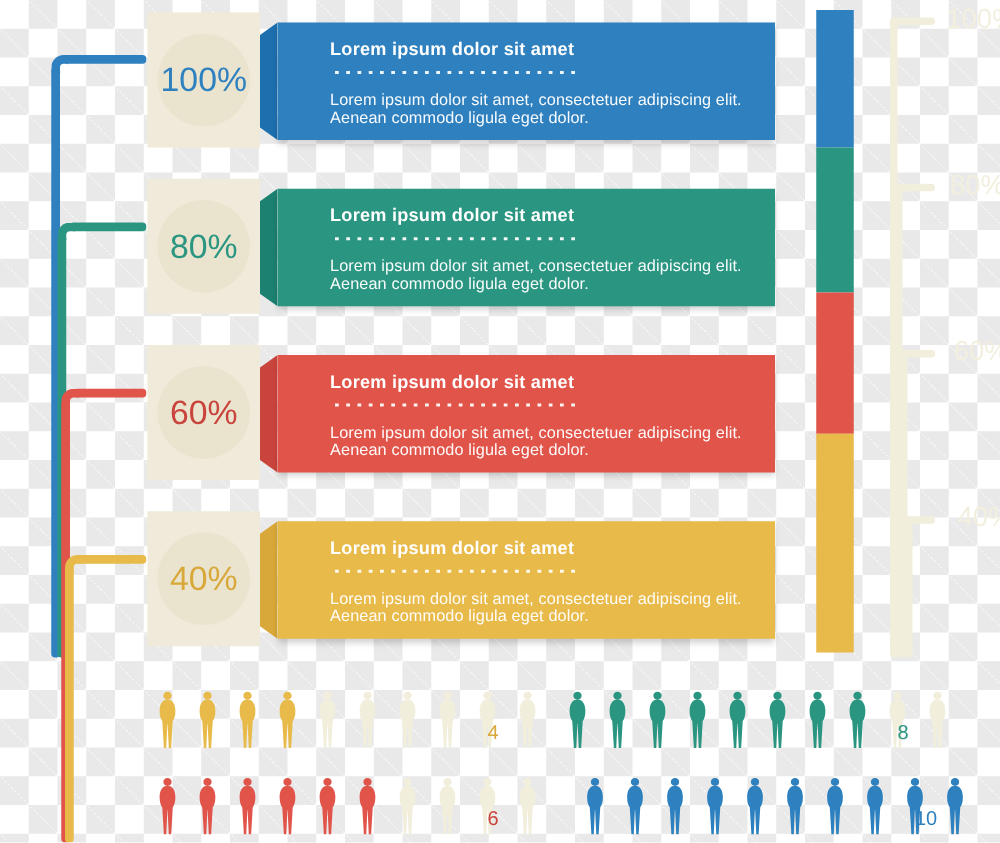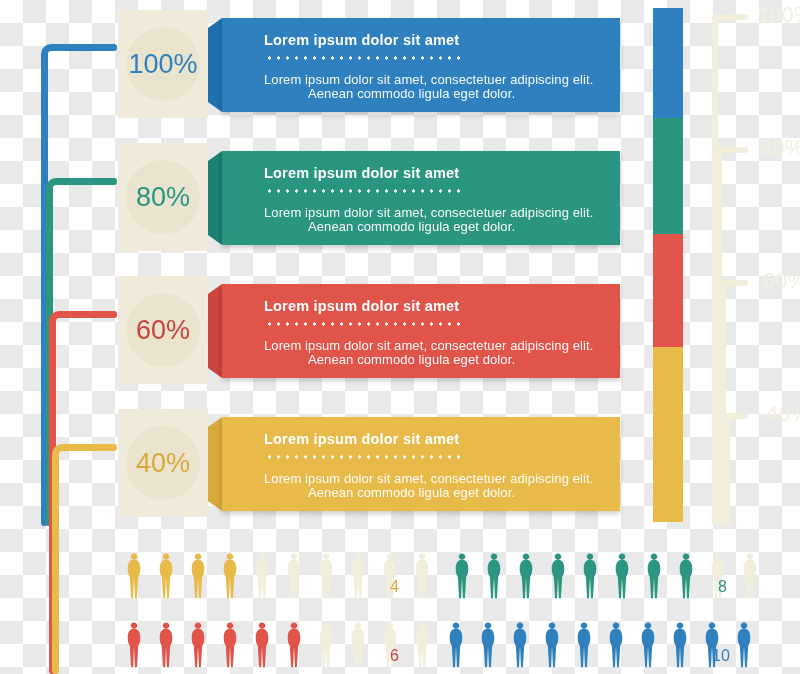--- a/index.html
+++ b/index.html
@@ -36,21 +36,21 @@
   .banner{position:absolute;left:14px;top:0;right:0;height:94px;
       box-shadow:0 3px 5px rgba(0,0,0,.18);}
   .banner .btitle{position:absolute;left:42px;top:14px;font-size:14.5px;color:#ffffff;
       font-weight:700;letter-spacing:.2px;}
   .banner .dots{position:absolute;left:43px;top:38px;width:200px;height:4px;
       background-image:radial-gradient(circle, #ffffff 1.5px, rgba(255,255,255,0) 1.6px);
       background-size:9px 4px;background-repeat:repeat-x;opacity:.92;}
   .banner .bline{position:absolute;left:42px;font-size:13px;color:#ffffff;
       letter-spacing:.1px;opacity:.97;}
   .banner .bline1{top:54px;}
-  .banner .bline2{top:68px;margin-left:44px;}
+  .banner .bline2{top:68px;}
 
   
   .stackbar{position:absolute;left:653px;top:8px;width:30px;height:514px;}
   .seg{position:absolute;left:0;width:30px;}
 
   
   .ghost-bracket{position:absolute;}
   .ghost-bracket .gv{position:absolute;width:6px;background:#f2eedc;border-radius:3px;left:0;top:0;bottom:0;}
   .ghost-bracket .gh{position:absolute;height:6px;background:#f2eedc;border-radius:3px;left:2px;}
   .ghost-lab{position:absolute;font-size:22px;color:#f3efdf;}
@@ -284,21 +284,21 @@
         <svg viewBox="0 0 24 50" class="fig">
           <path d="M12 1.4c2.0 0 3.3 1.4 3.3 3.1 0 1.7-1.3 3.0-3.3 3.0S8.7 6.2 8.7 4.5C8.7 2.8 10.0 1.4 12 1.4ZM12 7.6c4.0 0 6.3 3.6 6.3 9.2 0 4.0-1.0 6.6-2.1 8.0l-1.3 21.5h-1.9l-0.9-19.4h-0.2l-0.9 19.4h-1.9L7.8 24.8C6.7 23.4 5.7 20.8 5.7 16.8 5.7 11.2 8.0 7.6 12 7.6Z" fill="#F2EEDC"></path>
         </svg>
         <svg viewBox="0 0 24 50" class="fig">
           <path d="M12 1.4c2.0 0 3.3 1.4 3.3 3.1 0 1.7-1.3 3.0-3.3 3.0S8.7 6.2 8.7 4.5C8.7 2.8 10.0 1.4 12 1.4ZM12 7.6c4.0 0 6.3 3.6 6.3 9.2 0 4.0-1.0 6.6-2.1 8.0l-1.3 21.5h-1.9l-0.9-19.4h-0.2l-0.9 19.4h-1.9L7.8 24.8C6.7 23.4 5.7 20.8 5.7 16.8 5.7 11.2 8.0 7.6 12 7.6Z" fill="#F2EEDC"></path>
         </svg>
       </div>
     <span class="picto-num" style="left:268px;color:#C9443C;">6</span>
   </div>
 
-  <div class="picto-row" style="left:444px;top:621px;width:300px;">
+  <div class="picto-row" style="left:464px;top:621px;width:300px;">
     <div class="figs" id="pg3">
         <svg viewBox="0 0 24 50" class="fig">
           <path d="M12 1.4c2.0 0 3.3 1.4 3.3 3.1 0 1.7-1.3 3.0-3.3 3.0S8.7 6.2 8.7 4.5C8.7 2.8 10.0 1.4 12 1.4ZM12 7.6c4.0 0 6.3 3.6 6.3 9.2 0 4.0-1.0 6.6-2.1 8.0l-1.3 21.5h-1.9l-0.9-19.4h-0.2l-0.9 19.4h-1.9L7.8 24.8C6.7 23.4 5.7 20.8 5.7 16.8 5.7 11.2 8.0 7.6 12 7.6Z" fill="#2E80BF"></path>
         </svg>
         <svg viewBox="0 0 24 50" class="fig">
           <path d="M12 1.4c2.0 0 3.3 1.4 3.3 3.1 0 1.7-1.3 3.0-3.3 3.0S8.7 6.2 8.7 4.5C8.7 2.8 10.0 1.4 12 1.4ZM12 7.6c4.0 0 6.3 3.6 6.3 9.2 0 4.0-1.0 6.6-2.1 8.0l-1.3 21.5h-1.9l-0.9-19.4h-0.2l-0.9 19.4h-1.9L7.8 24.8C6.7 23.4 5.7 20.8 5.7 16.8 5.7 11.2 8.0 7.6 12 7.6Z" fill="#2E80BF"></path>
         </svg>
         <svg viewBox="0 0 24 50" class="fig">
           <path d="M12 1.4c2.0 0 3.3 1.4 3.3 3.1 0 1.7-1.3 3.0-3.3 3.0S8.7 6.2 8.7 4.5C8.7 2.8 10.0 1.4 12 1.4ZM12 7.6c4.0 0 6.3 3.6 6.3 9.2 0 4.0-1.0 6.6-2.1 8.0l-1.3 21.5h-1.9l-0.9-19.4h-0.2l-0.9 19.4h-1.9L7.8 24.8C6.7 23.4 5.7 20.8 5.7 16.8 5.7 11.2 8.0 7.6 12 7.6Z" fill="#2E80BF"></path>
         </svg>

